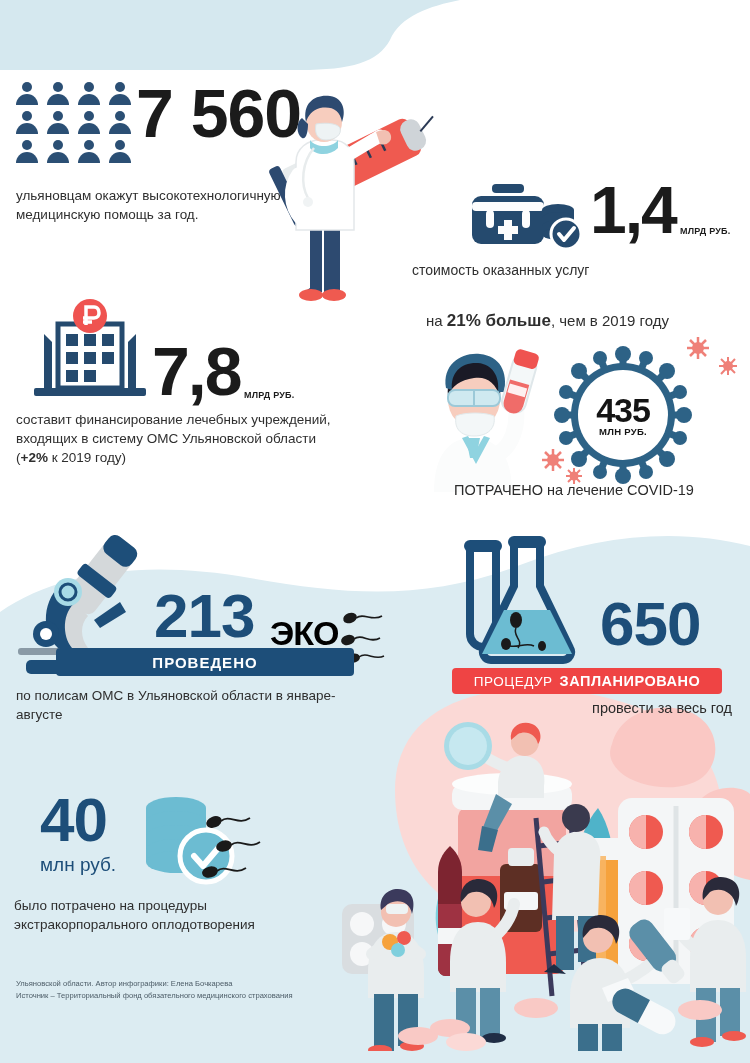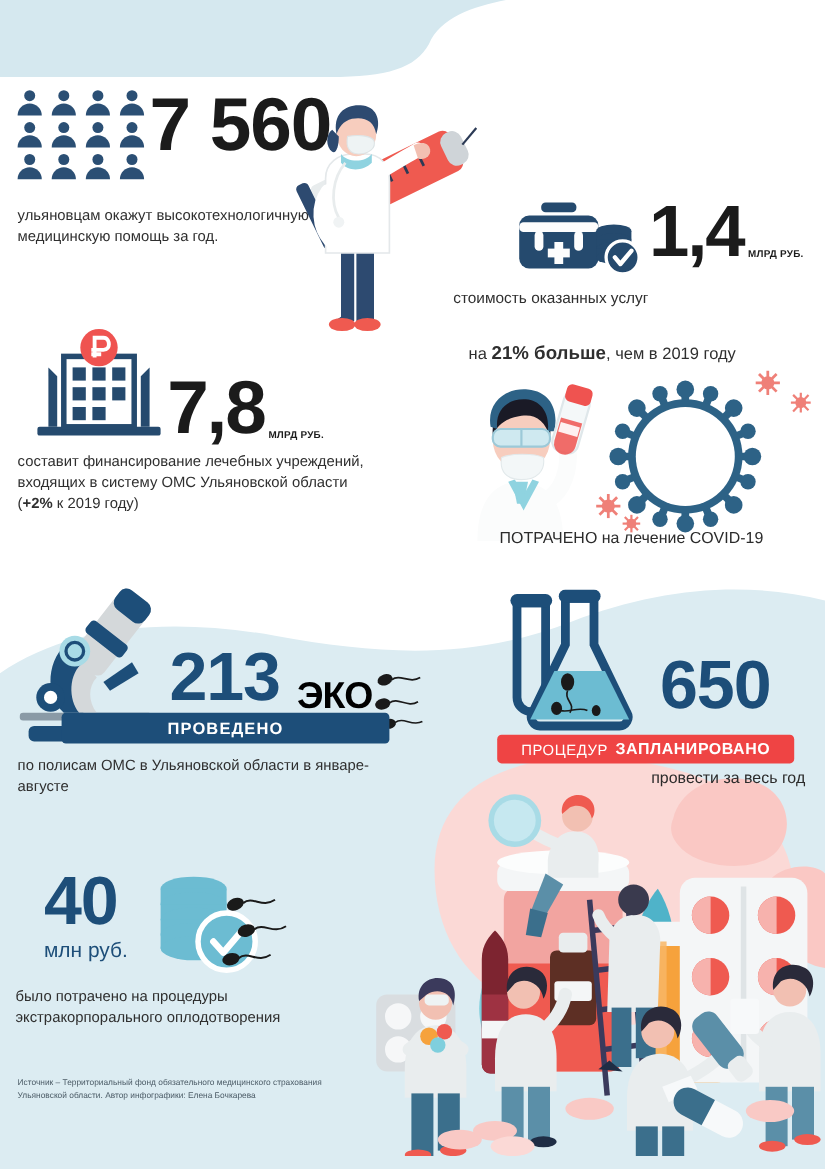--- a/index.html
+++ b/index.html
@@ -322,20 +322,24 @@
           <circle cx="98" cy="18" r="7"></circle>
           <circle cx="52" cy="132" r="7"></circle>
         <circle cx="18" cy="52" r="7"></circle>
           <circle cx="132" cy="98" r="7"></circle>
           <circle cx="18" cy="98" r="7"></circle>
           <circle cx="132" cy="52" r="7"></circle>
       </g>
       <circle cx="75" cy="75" r="52" fill="#2d6286"></circle>
       <circle cx="75" cy="75" r="45" fill="#ffffff"></circle>
     </svg>
+    <div id="badge-core" style="left:175px;top:35px;position:absolute;width:100px;height:100px;border:none;background:transparent;">
+      <div id="badge-num">435</div>
+      <div id="badge-unit">МЛН РУБ.</div>
+    </div>
 
     <svg style="position:absolute;left:0;top:0;width:352px;height:180px;pointer-events:none;">
       <g fill="#ef8078">
         <g transform="translate(300,18)">
             <circle r="6"></circle>
             <g stroke="#ef8078" stroke-width="2.5">
               <line y1="-11" y2="11"></line>
               <line x1="-11" x2="11"></line>
               <line x1="-8" y1="-8" x2="8" y2="8"></line>
               <line x1="8" y1="-8" x2="-8" y2="8"></line>
@@ -616,17 +620,17 @@
       </g>
       <ellipse cx="196" cy="302" rx="22" ry="10" fill="#f9c9c5"></ellipse>
       <ellipse cx="360" cy="304" rx="22" ry="10" fill="#f9c9c5"></ellipse>
       <ellipse cx="78" cy="330" rx="20" ry="9" fill="#f9c9c5"></ellipse>
       <ellipse cx="110" cy="322" rx="20" ry="9" fill="#f9c9c5"></ellipse>
       <ellipse cx="126" cy="336" rx="20" ry="9" fill="#fbd9d6"></ellipse>
     </g>
   </svg>
 
   <div id="footer">
+    <div>Ульяновской области. Автор инфографики: Елена Бочкарева</div>
     <div>Источник – Территориальный фонд обязательного медицинского страхования</div>
-    <div>Ульяновской области. Автор инфографики: Елена Бочкарева</div>
   </div>
 
 </div>
 
 </body></html>

